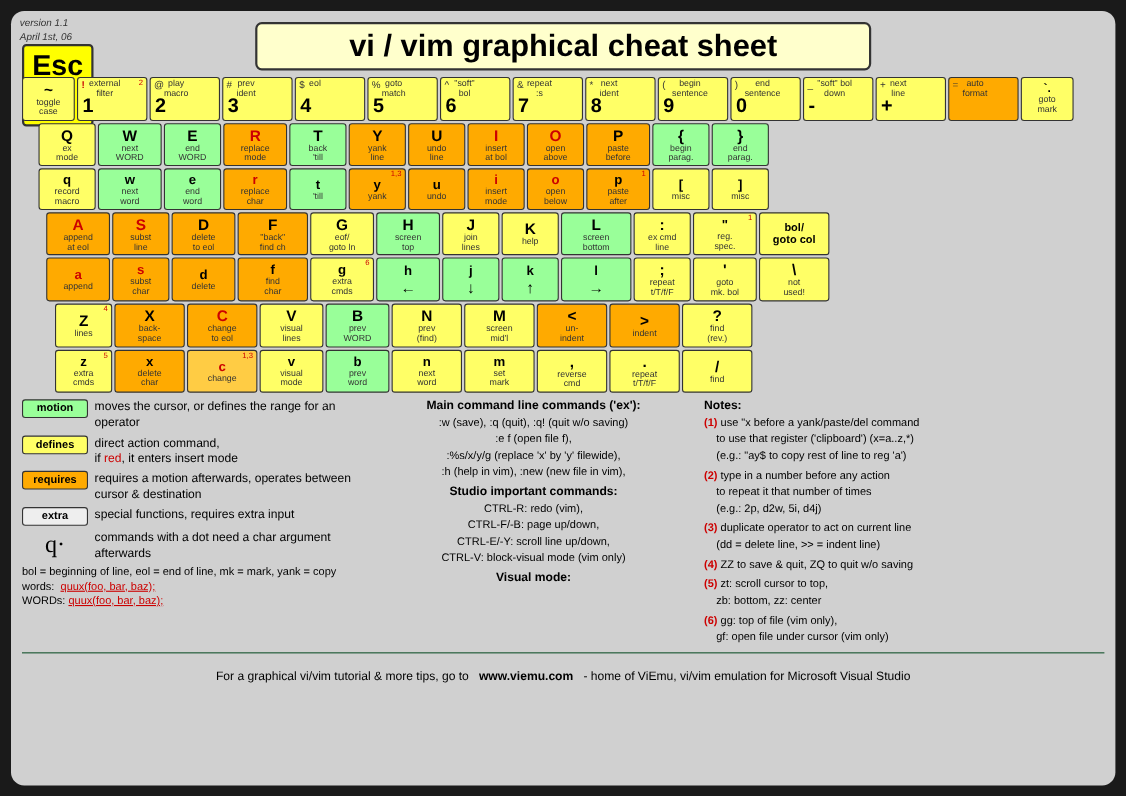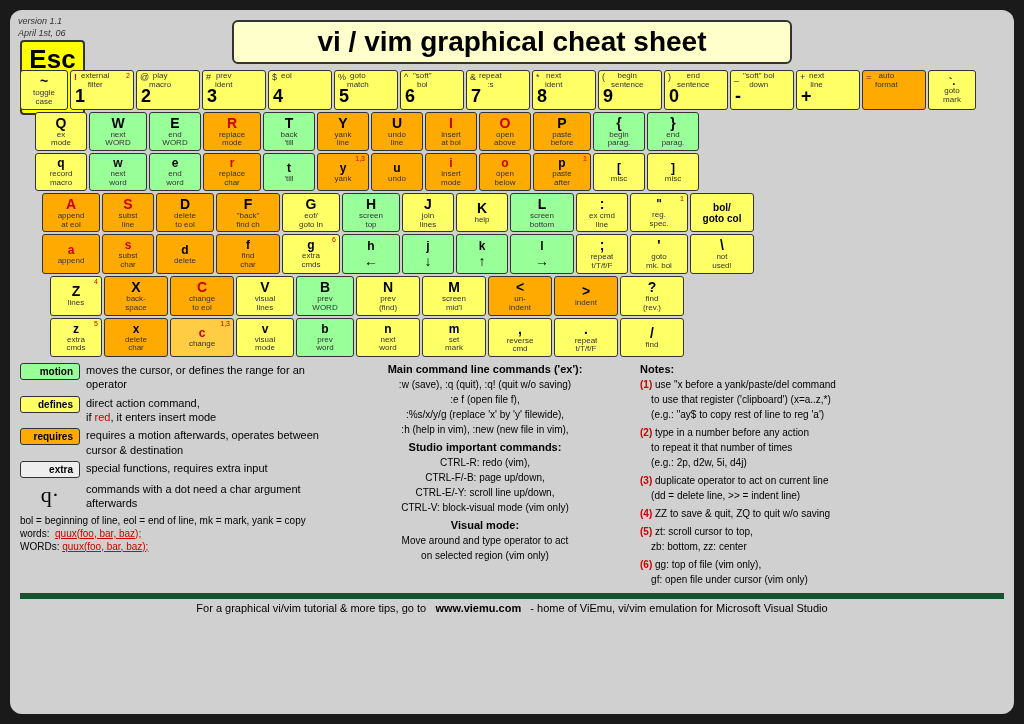--- a/index.html
+++ b/index.html
@@ -132,39 +132,39 @@
       gap: 6px;
     }
     .legend-badge {
       border-radius: 3px;
       padding: 2px 6px;
       font-size: 10px;
       font-weight: bold;
       white-space: nowrap;
       flex-shrink: 0;
       min-width: 60px;
-      text-align: right;
+      text-align: center;
     }
     .badge-green { background: #99ff99; border: 1.5px solid #333; color: #000; }
     .badge-yellow { background: #ffff66; border: 1.5px solid #333; color: #000; }
     .badge-orange { background: #ffaa00; border: 1.5px solid #333; color: #000; }
     .badge-light { background: #eeeeee; border: 1.5px solid #333; color: #000; }
     
     .legend-text { color: #000; line-height: 1.3; }
     
     .bol-line { font-size: 10px; color: #000; margin-top: 0; }
     .words-line { font-size: 10px; color: #000; margin-top: 2px; }
     
     .footer {
       text-align: center;
       font-size: 11px;
       color: #000;
-      border-top: 6px solid #14532d;
+      border-top: 1px solid #14532d;
       margin-top: 6px;
-      padding-top: 3px;
+      padding-top: 15px;
     }
     .w48 { width: 48px; }
     .w52 { width: 52px; }
     .w58 { width: 58px; }
     .w64 { width: 64px; }
 
     .key-row-num .key {
       min-height: 38px;
     }
   </style>
@@ -686,24 +686,20 @@
         :h (help in vim), :new (new file in vim),
       </p>
       <p style="font-size:11px;font-weight:bold;margin-bottom:2px;margin-top:4px;">Studio important commands:</p>
       <p style="font-size:10px;line-height:1.5;">
         CTRL-R: redo (vim),<br>
         CTRL-F/-B: page up/down,<br>
         CTRL-E/-Y: scroll line up/down,<br>
         CTRL-V: block-visual mode (vim only)
       </p>
       <p style="font-size:11px;font-weight:bold;margin-bottom:2px;margin-top:4px;">Visual mode:</p>
-      <p style="font-size:10px;line-height:1.5;">
-        Move around and type operator to act<br>
-        on selected region (vim only)
-      </p>
     </div>
 
     <div class="legend-right">
       <p style="font-size:11px;font-weight:bold;margin-bottom:2px;">Notes:</p>
       <p style="font-size:10px;line-height:1.5;margin-bottom:3px;">
         <span style="color:#cc0000;font-weight:bold;">(1)</span> use "x before a yank/paste/del command<br>
         &nbsp;&nbsp;&nbsp;&nbsp;to use that register ('clipboard') (x=a..z,*)<br>
         &nbsp;&nbsp;&nbsp;&nbsp;(e.g.: "ay$ to copy rest of line to reg 'a')
       </p>
       <p style="font-size:10px;line-height:1.5;margin-bottom:3px;">

